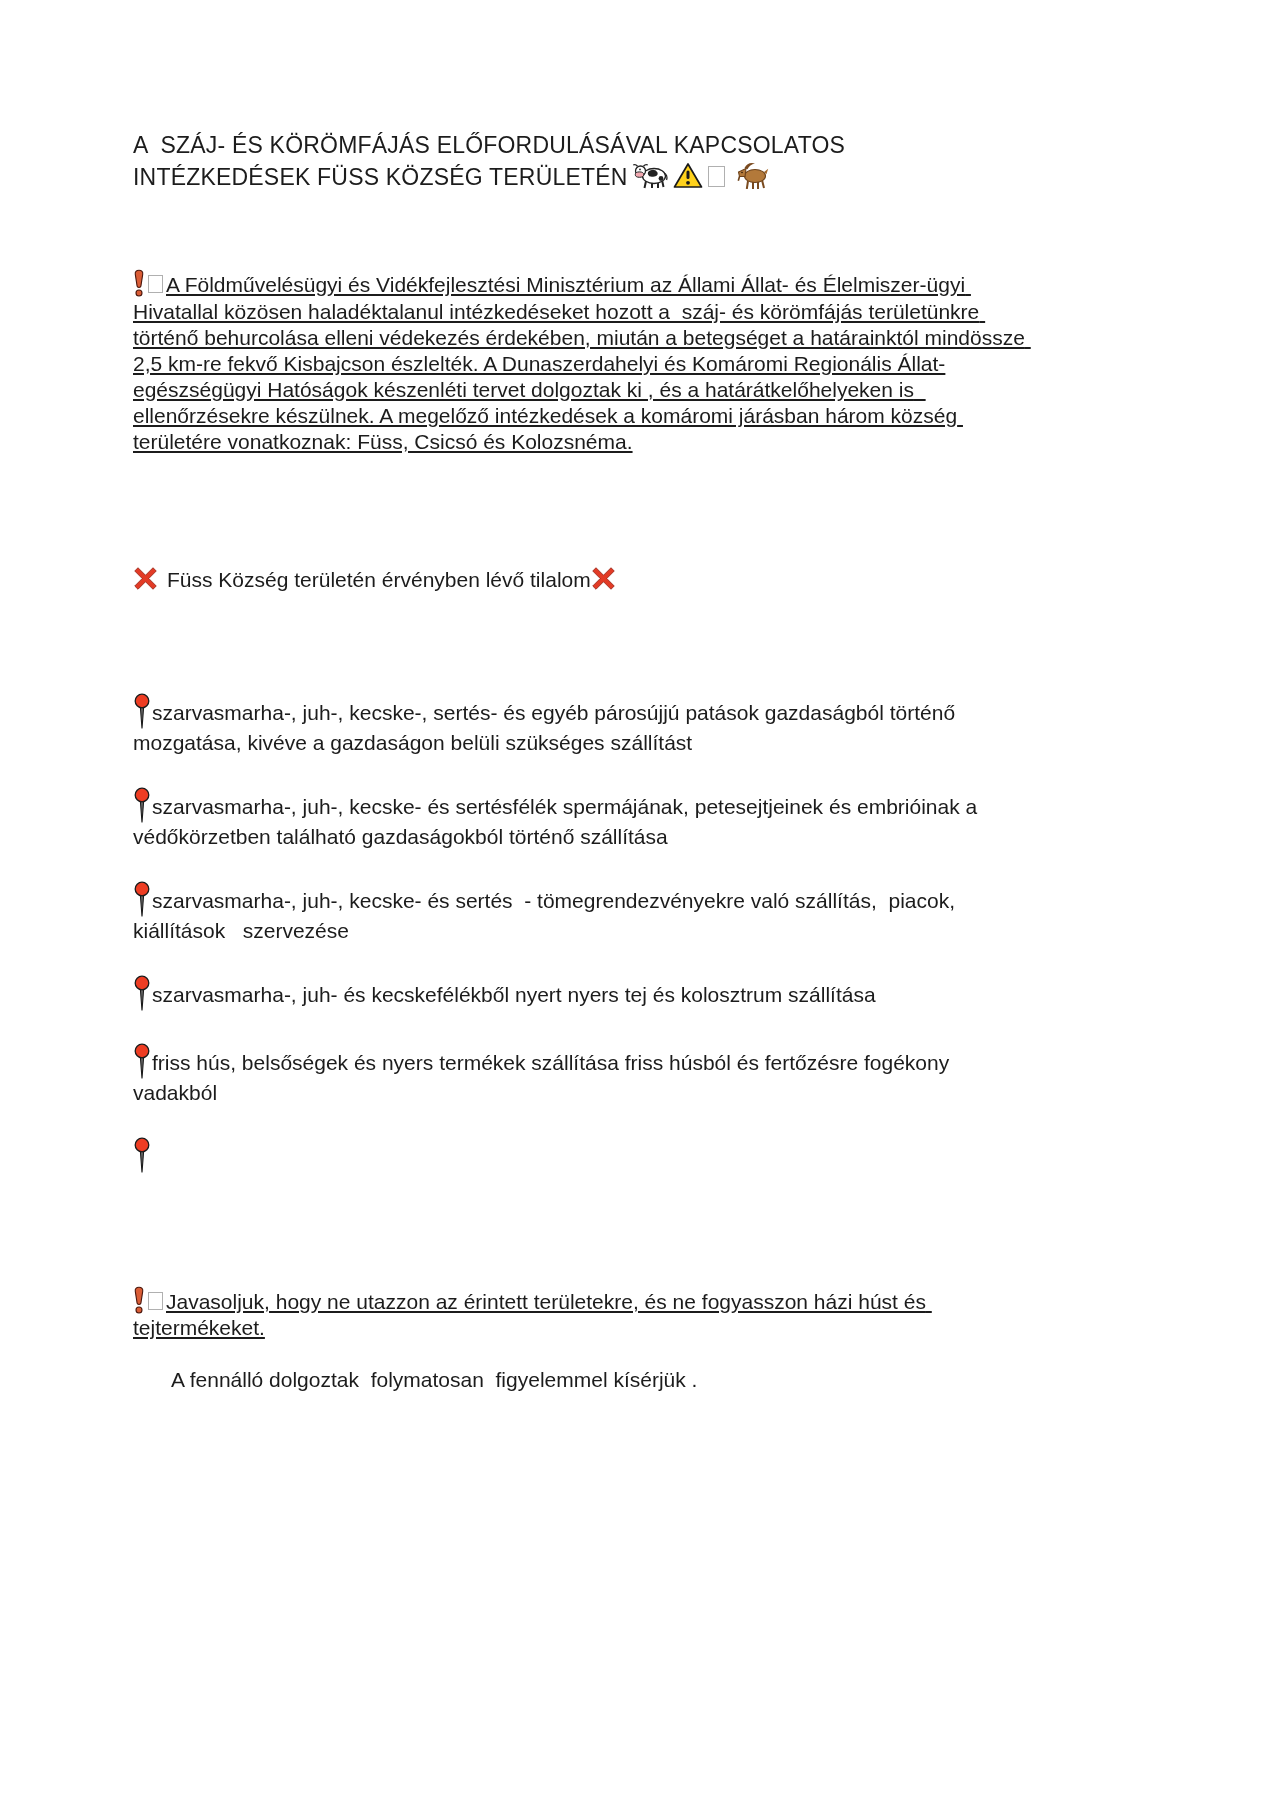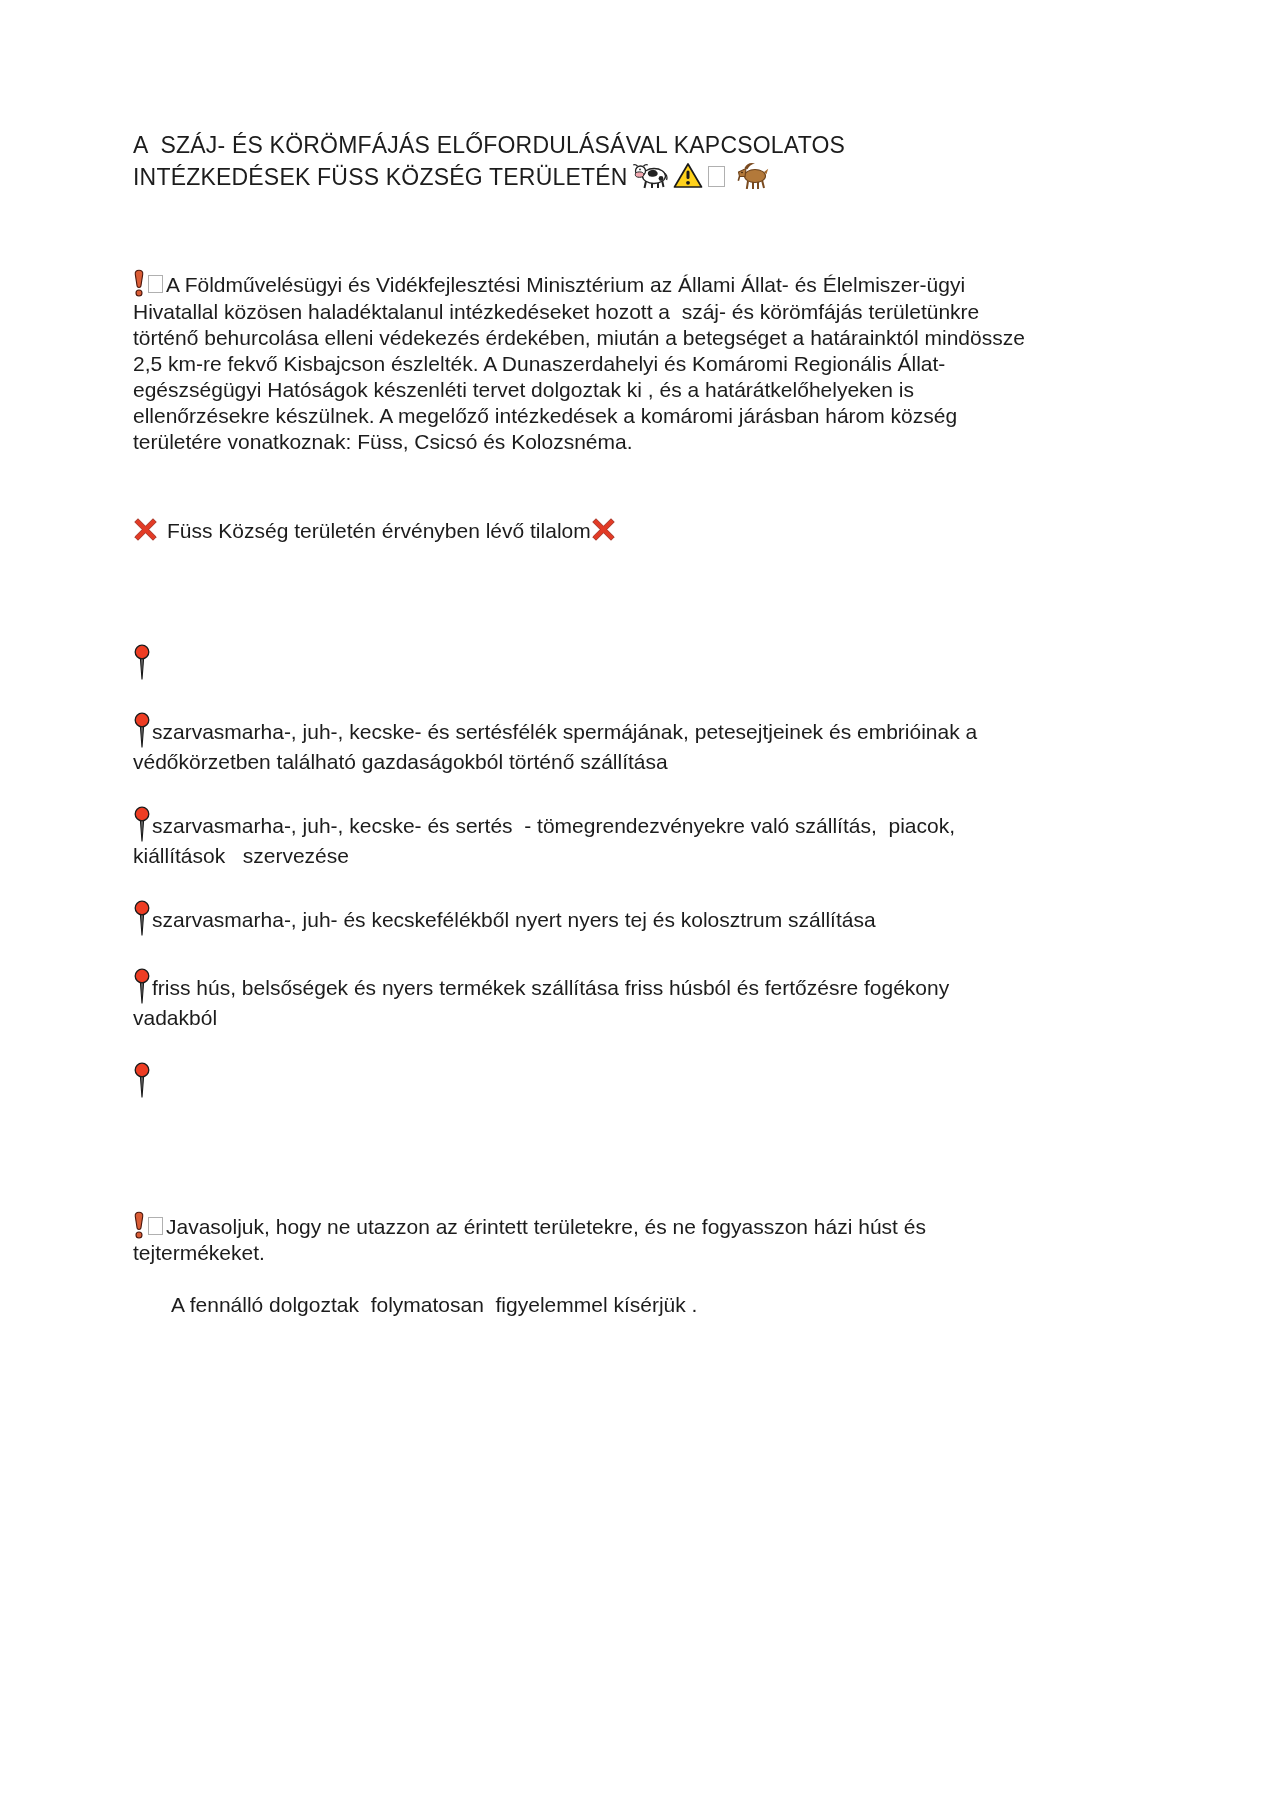--- a/index.html
+++ b/index.html
@@ -30,27 +30,28 @@
     white-space: pre-wrap;
   }
   .title-icons { white-space: nowrap; }
   .title-icons .ic { margin-left: 4px; }
 
   .para {
     font-size: 21px;
     line-height: 1.24;
     max-width: 892px;
     margin: 0;
+    text-decoration: underline;
   }
   .intro  { margin-top: 76px; }
 
   .ban-heading {
     font-size: 21px;
     line-height: 1.3;
-    margin: 62px 0 0 0;
+    margin: 111px 0 0 0;
   }
   .ban-heading .cross-left { margin-right: 9px; }
 
   .ban-list { margin-top: 100px; }
   .ban-item {
     font-size: 21px;
     line-height: 1.24;
     max-width: 892px;
     margin: 0 0 31px 0;
   }
@@ -143,21 +144,21 @@
 
   <p class="ban-heading"><svg class="ic ic-cross cross-left">
         <use href="#sym-cross"></use>
       </svg><span class="bind-text">Füss Község területén érvényben lévő tilalom</span><svg class="ic ic-cross">
         <use href="#sym-cross"></use>
       </svg></p>
 
   <div class="ban-list">
     <p class="ban-item"><svg class="ic ic-pin">
           <use href="#sym-pin"></use>
-        </svg></p>
+        </svg><span class="bind-text">szarvasmarha-, juh-, kecske-, sertés- és egyéb párosújjú patások gazdaságból történő mozgatása, kivéve a gazdaságon belüli szükséges szállítást</span></p>
     <p class="ban-item"><svg class="ic ic-pin">
           <use href="#sym-pin"></use>
         </svg><span class="bind-text">szarvasmarha-, juh-, kecske- és sertésfélék spermájának, petesejtjeinek és embrióinak a védőkörzetben található gazdaságokból történő szállítása</span></p>
     <p class="ban-item"><svg class="ic ic-pin">
           <use href="#sym-pin"></use>
         </svg><span class="bind-text">szarvasmarha-, juh-, kecske- és sertés  - tömegrendezvényekre való szállítás,  piacok, kiállítások   szervezése</span></p>
     <p class="ban-item"><svg class="ic ic-pin">
           <use href="#sym-pin"></use>
         </svg><span class="bind-text">szarvasmarha-, juh- és kecskefélékből nyert nyers tej és kolosztrum szállítása</span></p>
     <p class="ban-item"><svg class="ic ic-pin">

